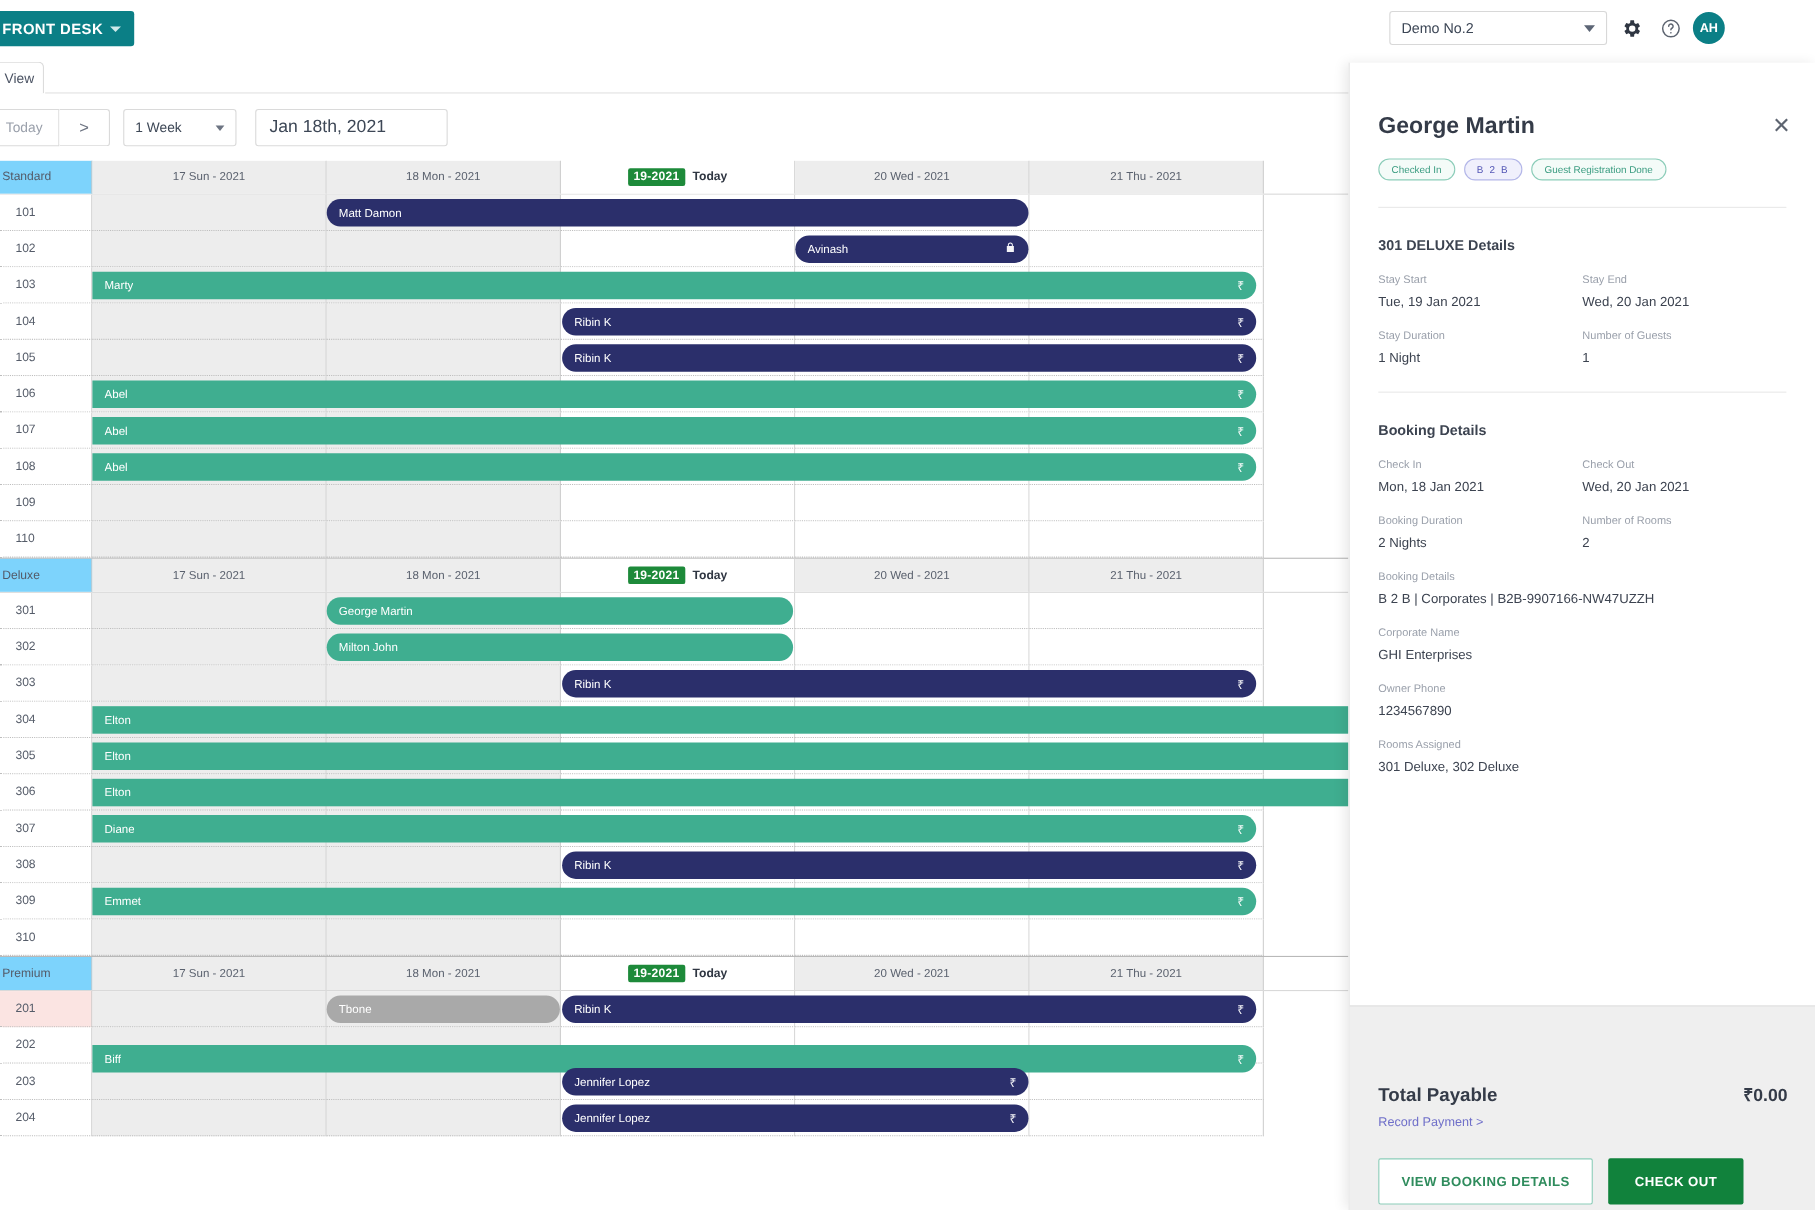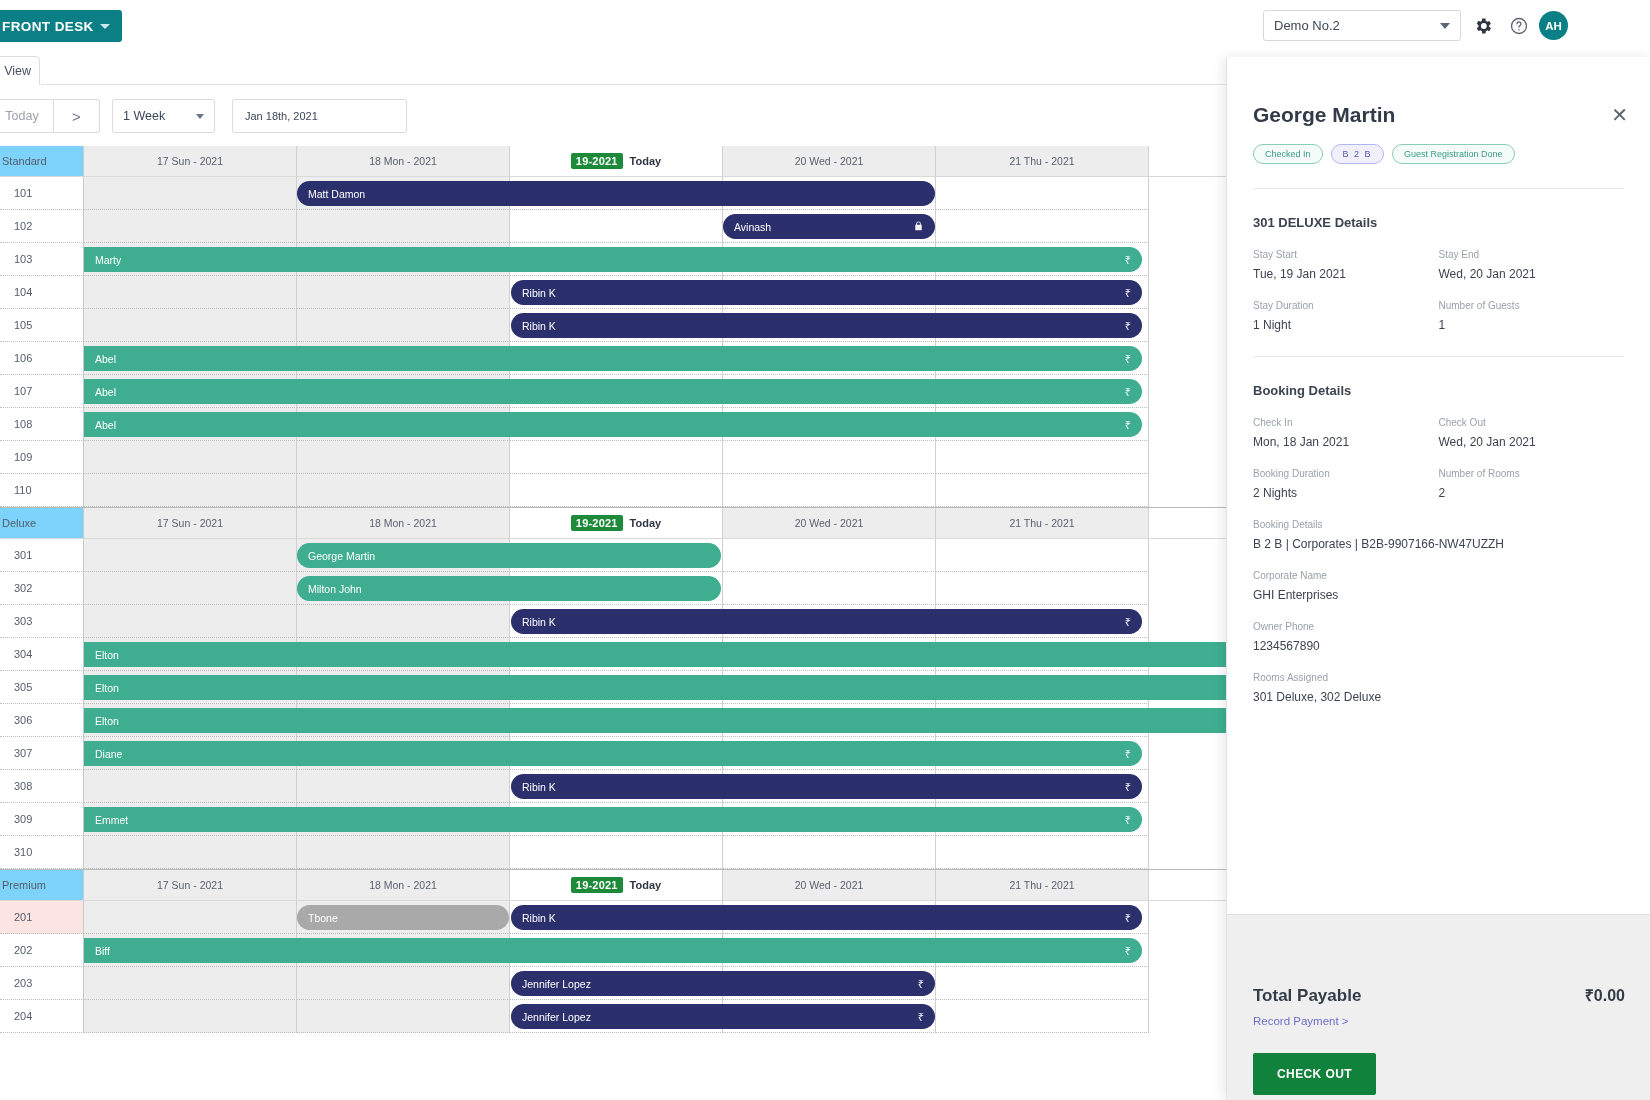--- a/index.html
+++ b/index.html
@@ -59,21 +59,21 @@
   .week-select {
     position:absolute; left:112px; top:7px; width:103px; height:34px;
     border:1px solid #dadada; border-radius:3px; background:#fff;
     display:flex; align-items:center; justify-content:space-between; padding:0 10px;
     font-size:12.5px; color:#3d4756;
   }
   .ws-caret { width:0;height:0;border-left:4px solid transparent;border-right:4px solid transparent;border-top:5px solid #6d7482; }
   .date-box {
     position:absolute; left:232px; top:7px; width:175px; height:34px;
     border:1px solid #dadada; border-radius:3px; background:#fff;
-    display:flex; align-items:center; padding:0 12px; font-size:11px; color:#3d4756;
+    display:flex; align-items:center; padding:0 12px; font-size:16px; color:#3d4756;
   }
   .legend { position:absolute; left:1030px; top:108px; display:flex; gap:14px; align-items:center; }
   .lg-item { display:flex; align-items:center; gap:5px; font-size:9.5px; color:#8a909c; white-space:nowrap; }
   .lg-pill { width:17px; height:9px; border-radius:5px; }
 
   
   .grid { position:absolute; left:0; top:146px; width:1226px; height:954px; overflow:hidden; background:#fff; }
   .section { position:relative; border-top:1px solid #b9b9b9; }
   .section:first-child { border-top:none; }
 
@@ -608,21 +608,21 @@
             <div class="rcell future"></div>
           </div>
         </div>
         <div class="bar gray" style="left: 297px; width: 212px; top: 35px;">
           <span class="bar-name">Tbone</span>
         </div>
         <div class="bar navy" style="left: 511px; width: 631px; top: 35px;">
           <span class="bar-name">Ribin K</span>
           <span class="bar-icon">₹</span>
         </div>
-        <div class="bar green square-l" style="left: 84px; width: 1058px; top: 68px;">
+        <div class="bar green square-l" style="left: 84px; width: 1058px; top: 80px;">
           <span class="bar-name">Biff</span>
           <span class="bar-icon">₹</span>
         </div>
         <div class="bar navy" style="left: 511px; width: 424px; top: 101px;">
           <span class="bar-name">Jennifer Lopez</span>
           <span class="bar-icon">₹</span>
         </div>
         <div class="bar navy" style="left: 511px; width: 424px; top: 134px;">
           <span class="bar-name">Jennifer Lopez</span>
           <span class="bar-icon">₹</span>
@@ -722,17 +722,18 @@
       </div>
     </div>
 
     <div class="panel-foot">
       <div class="pay-row">
         <span class="pay-label">Total Payable</span>
         <span class="pay-amount">₹0.00</span>
       </div>
       <div class="record-link">Record Payment &gt;</div>
       <div class="foot-btns">
+        <button class="btn-outline">VIEW BOOKING DETAILS</button>
         <button class="btn-solid">CHECK OUT</button>
       </div>
     </div>
   </div>
 </div>
 
 </body></html>

